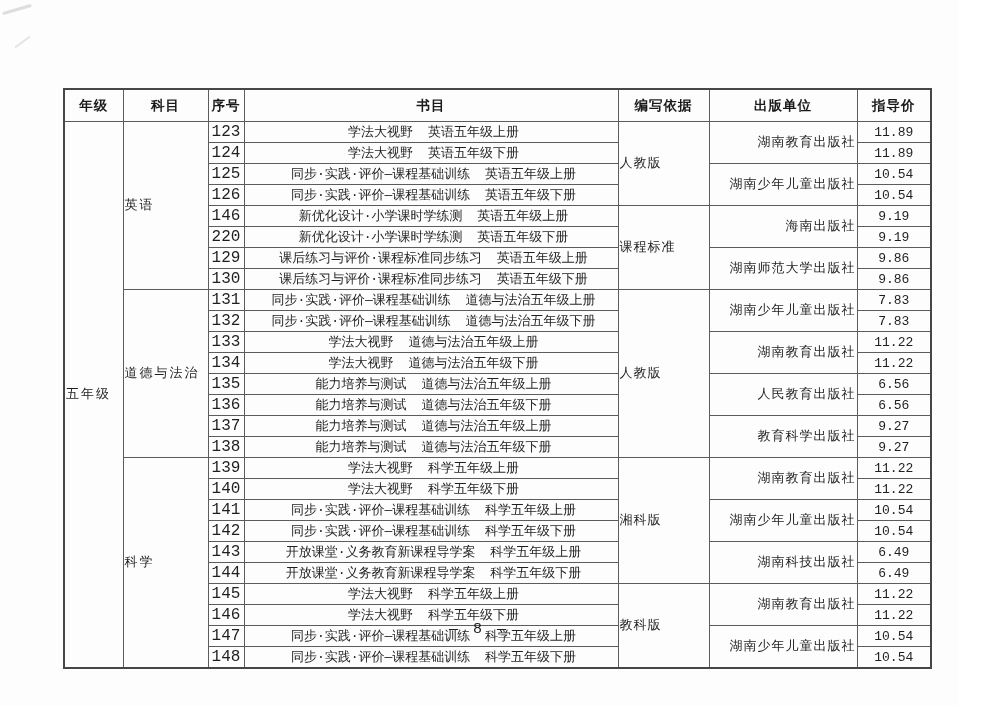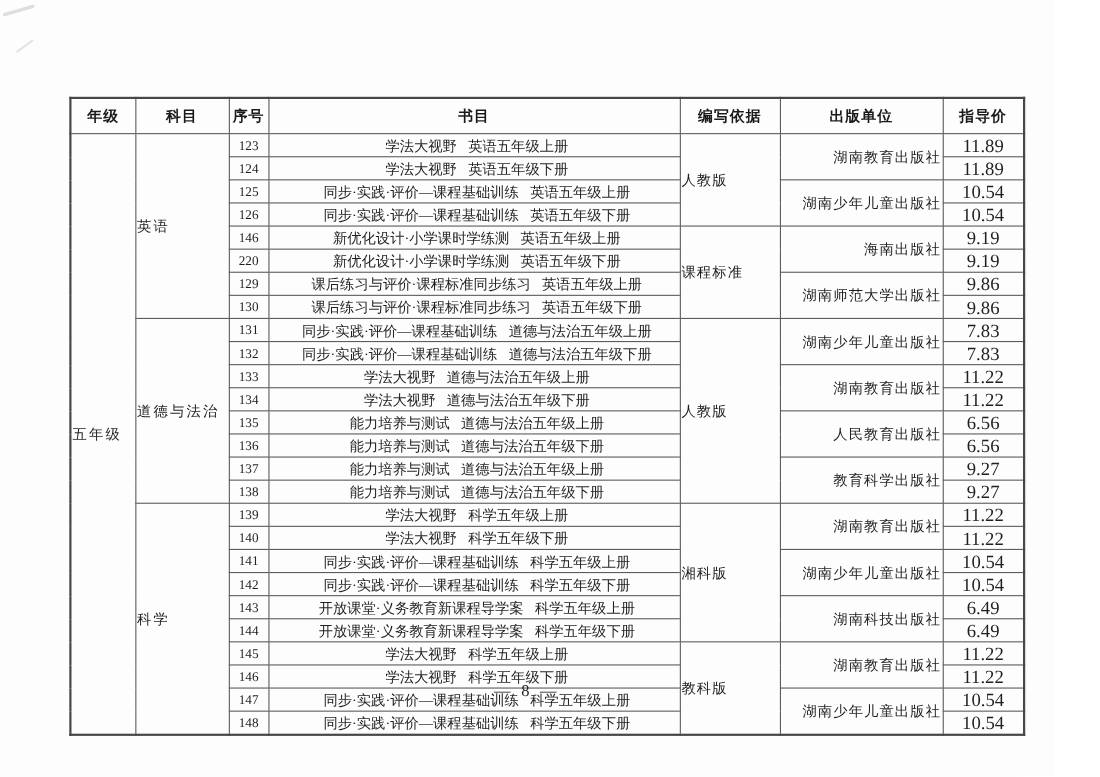--- a/index.html
+++ b/index.html
@@ -1,19 +1,19 @@
 <!DOCTYPE html>
 <html><head>
 <meta charset="utf-8">
 <style>
   html,body{margin:0;padding:0;background:#ffffff;}
   .page{
     position:relative;width:958px;height:706px;background:#fefefee8;
     background:#fdfdfd;overflow:hidden;
-    font-family:Liberation Serif, serif;
+    font-family:Liberation Mono, monospace;
     color:#1f1f1f;
   }
   
   .artifact{position:absolute;background:#bfbfbf;border-radius:2px;}
   .a1{left:2px;top:8px;width:30px;height:3px;transform:rotate(-16deg);opacity:.5;}
   .a2{left:13px;top:41px;width:19px;height:2px;transform:rotate(-36deg);opacity:.4;}
 
   table.scan-table{
     position:absolute;left:63px;top:88px;width:867px;
     border-collapse:collapse;table-layout:fixed;
@@ -23,25 +23,25 @@
     border:1px solid #5c5c5c;
     vertical-align:middle;
     overflow:hidden;
   }
   thead th{
     height:29px;font-size:13.5px;font-weight:600;
     letter-spacing:1px;text-align:center;color:#1a1a1a;
   }
   tbody td{height:18px;font-size:13px;line-height:1;}
   .c-grade,.c-subject{text-align:left;letter-spacing:2px;}
-  .c-no{text-align:center;font-size:12px;}
+  .c-no{text-align:center;font-size:16px;}
   .c-title{text-align:center;padding:0 4px 0 9px;word-spacing:7px;white-space:nowrap;}
   .c-basis{text-align:left;letter-spacing:1px;}
   .c-publisher{text-align:right;letter-spacing:1px;}
-  .c-price{text-align:center;font-size:17px;}
+  .c-price{text-align:center;font-size:13px;}
 
   .page-number{
     position:absolute;left:0;right:0;top:621px;
     text-align:center;font-size:15px;letter-spacing:3px;color:#242424;
   }
 </style>
 </head>
 <body>
 
 <div class="page">

